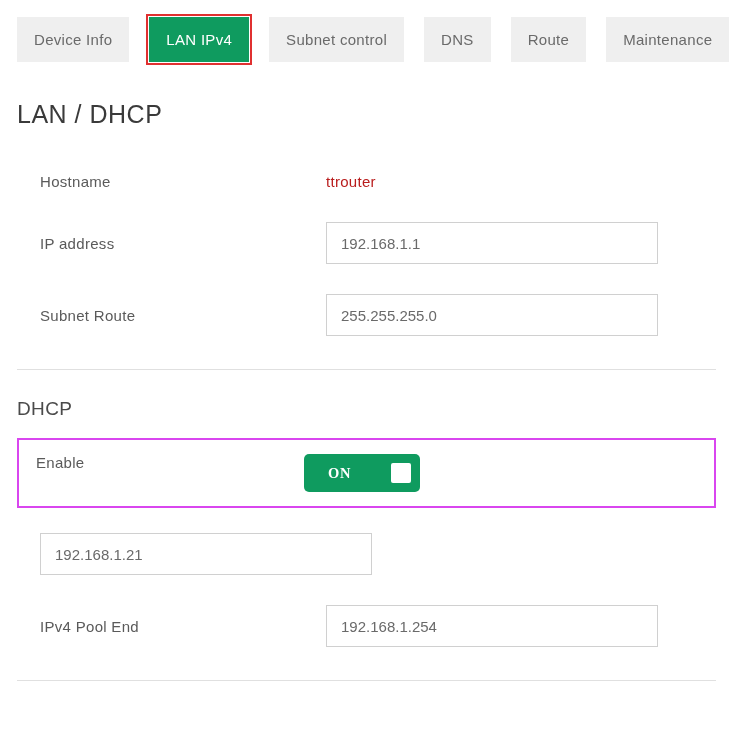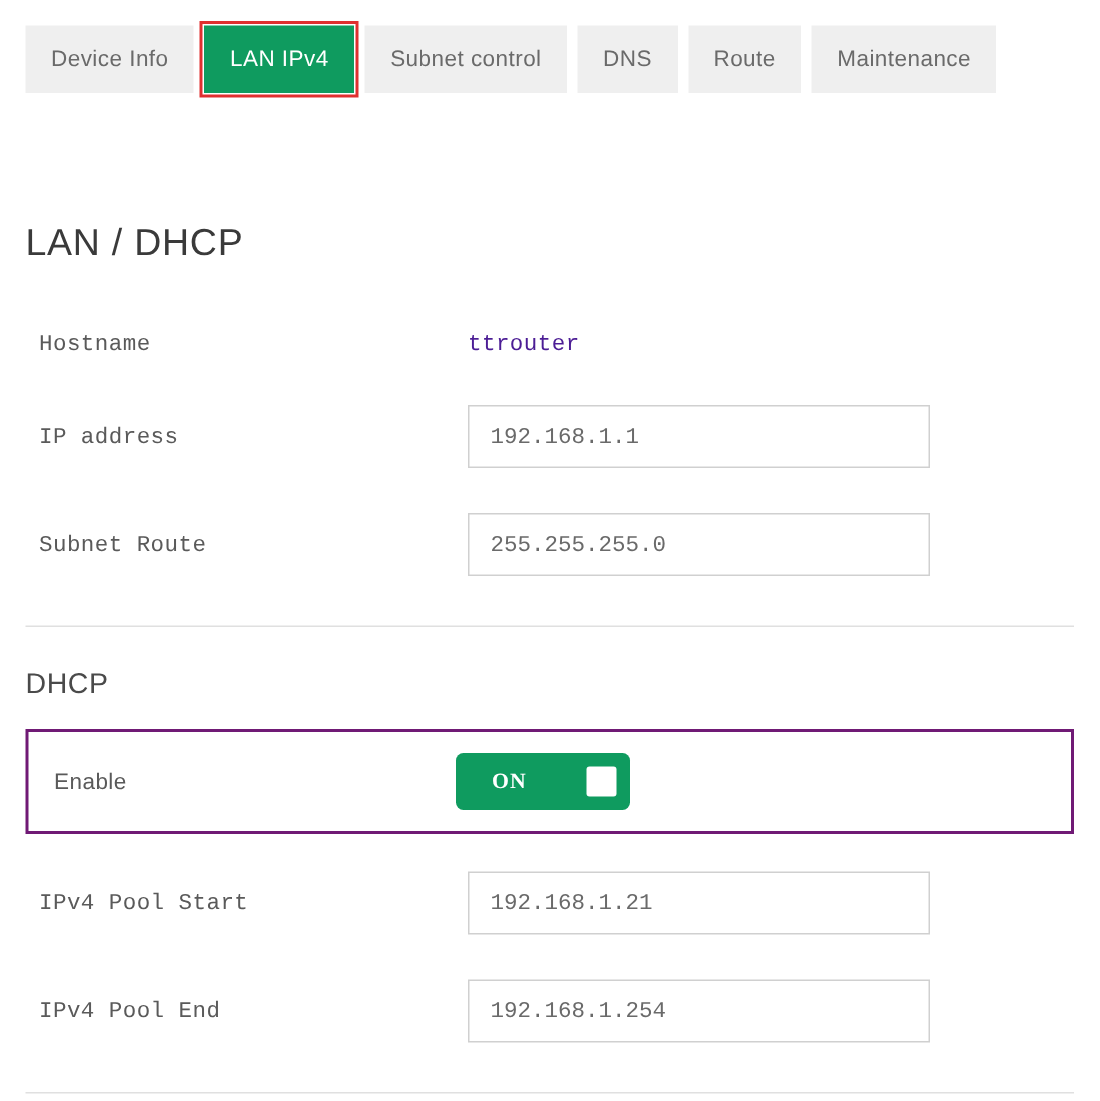--- a/index.html
+++ b/index.html
@@ -11,21 +11,21 @@
       font-family: -apple-system, BlinkMacSystemFont, "Segoe UI", Arial, sans-serif;
       font-weight: 300;
       background: #fff;
       width: 733px;
       color: #4a4a4a;
       letter-spacing: 0.3px;
     }
     .tabs {
       display: flex;
       padding: 17px 17px 0 17px;
-      gap: 7px;
+      gap: 20px;
     }
     .tab {
       background: #efefef;
       color: #6a6a6a;
       padding: 14px 17px;
       font-size: 15px;
       cursor: pointer;
       white-space: nowrap;
       font-weight: 300;
     }
@@ -37,45 +37,43 @@
     .tab.highlighted {
       outline: 2px solid #e03030;
       outline-offset: 1px;
     }
     .page-title {
       font-size: 25px;
       font-weight: 300;
       color: #3a3a3a;
       padding: 38px 17px 26px 17px;
       letter-spacing: 0.5px;
-      margin-top: 48px;
     }
     .section {
-      padding: 0 9px;
-      font-family: Liberation Mono, monospace;
+      padding: 0 23px;
     }
     .row {
       display: flex;
       align-items: center;
       padding: 15px 17px;
       min-height: 52px;
     }
     .row .label {
       width: 286px;
       font-size: 15px;
       color: #5a5a5a;
       font-weight: 300;
     }
     .row .value-text {
       font-size: 15px;
-      color: #4c1d95;
+      color: #b91c1c;
       font-weight: 300;
     }
     .row input[type="text"] {
-      width: 308px;
+      width: 332px;
       height: 42px;
       padding: 0 14px;
       font-size: 15px;
       font-family: inherit;
       font-weight: 300;
       color: #6a6a6a;
       border: 1px solid #d0d0d0;
       outline: none;
     }
     hr.divider {
@@ -84,25 +82,24 @@
       margin: 18px 17px;
     }
     .section-title {
       font-size: 19px;
       font-weight: 300;
       color: #4a4a4a;
       padding: 10px 2px 18px 17px;
       letter-spacing: 0.4px;
     }
     .dhcp-enable-box {
-      border: 2px solid #701a75;
+      border: 2px solid #d946ef;
       margin: 0 17px;
       padding: 14px 17px;
       display: flex;
-      align-items: center;
       min-height: 52px;
     }
     .dhcp-enable-box .label {
       width: 268px;
       font-size: 15px;
       color: #5a5a5a;
       font-weight: 300;
     }
     .toggle {
       width: 116px;
@@ -169,21 +166,20 @@
   <div class="label">Enable</div>
   <div class="toggle">
     <span class="toggle-label">ON</span>
     <span class="toggle-knob"></span>
   </div>
 </div>
 <div class="spacer-after-box"></div>
 
 <div class="section">
   <div class="row">
-    <div class="label">IPv4 Pool Start</div>
     <input type="text" value="192.168.1.21" style="">
   </div>
   <div class="row">
     <div class="label">IPv4 Pool End</div>
     <input type="text" value="192.168.1.254" style="">
   </div>
 </div>
 
 <hr class="divider">
 

